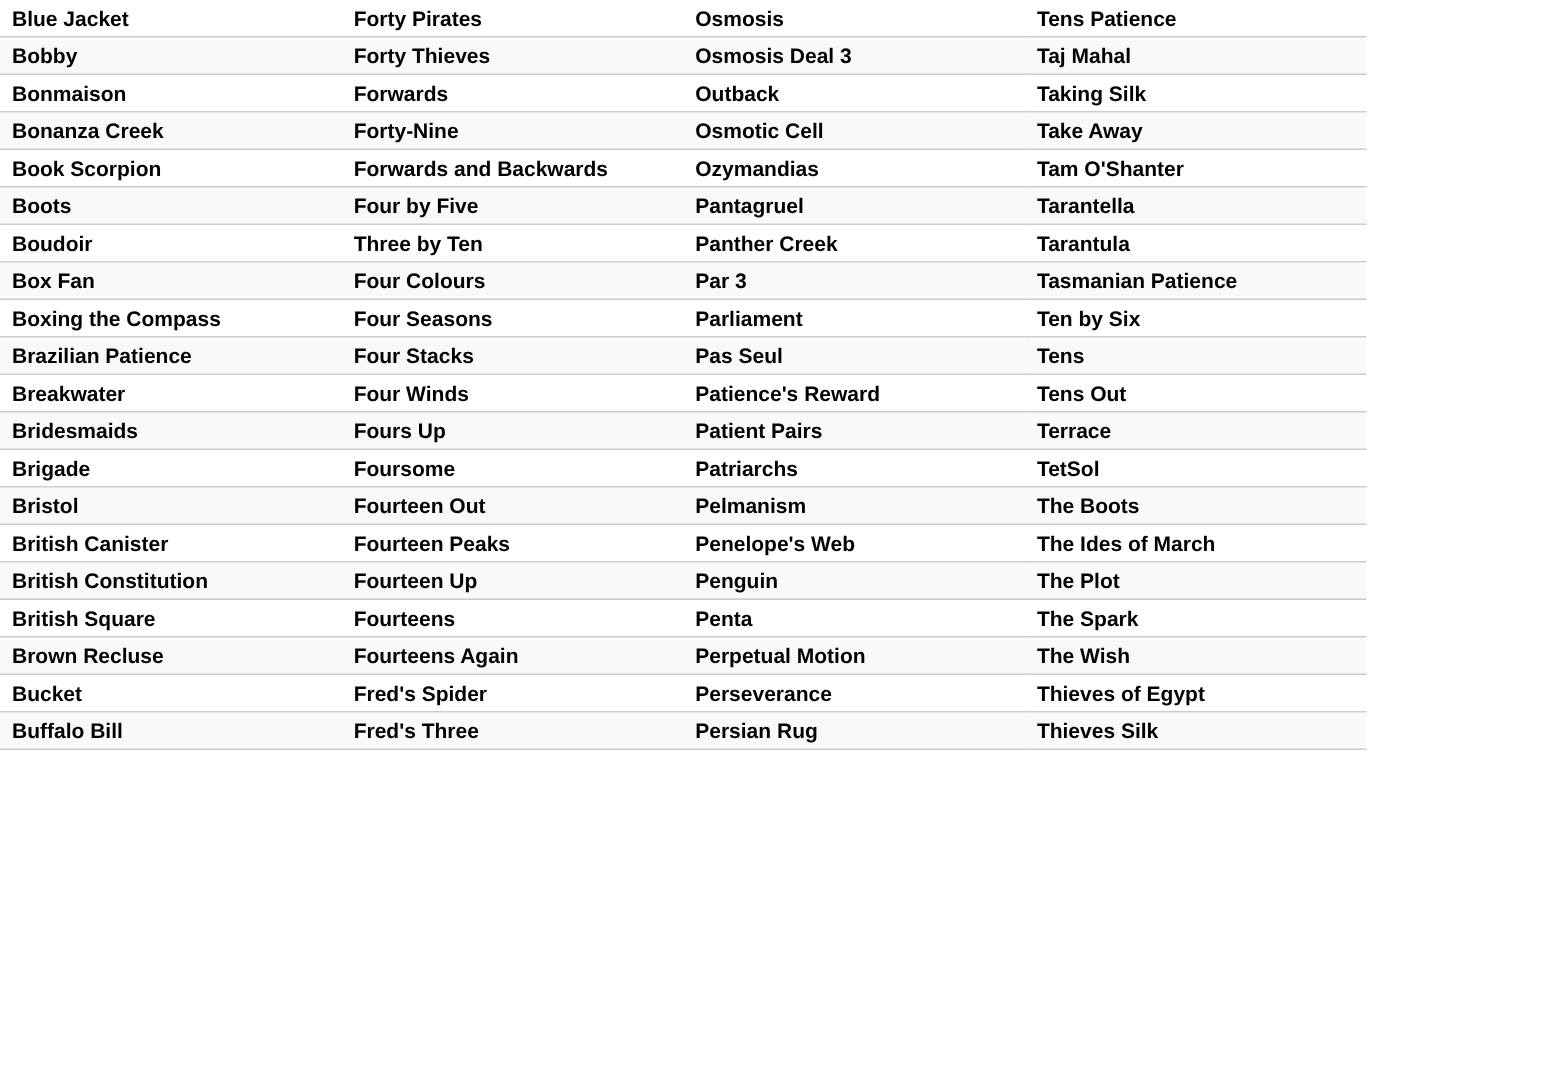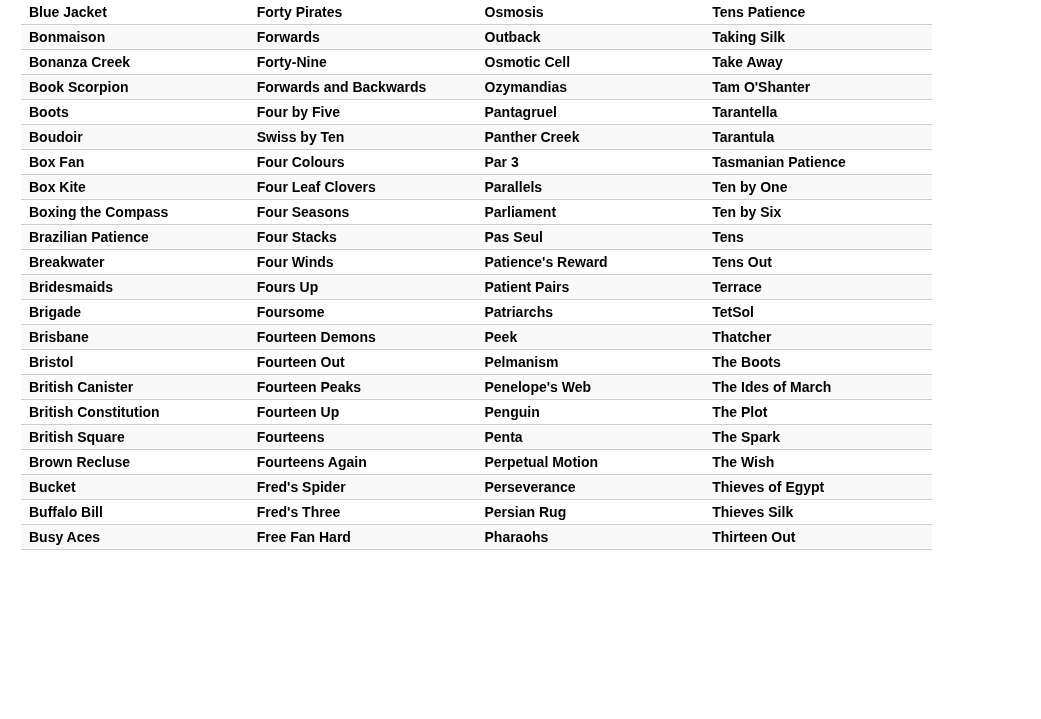--- a/index.html
+++ b/index.html
@@ -5,21 +5,20 @@
     * { margin: 0; padding: 0; box-sizing: border-box; }
     body {
       font-family: Arial, sans-serif;
       font-size: 14px;
       background: #fff;
       color: #000;
     }
     table {
       width: 911px;
       border-collapse: collapse;
-      margin-left: 21px;
     }
     td {
       padding: 4px 8px;
       font-weight: bold;
       border-bottom: 1px solid #ccc;
       width: 25%;
     }
     tr:nth-child(even) td {
       background: #f9f9f9;
     }
@@ -27,20 +26,26 @@
 </head>
 <body>
 
 <table>
   <tbody id="table-body">
       <tr>
         <td>Blue Jacket</td>
         <td>Forty Pirates</td>
         <td>Osmosis</td>
         <td>Tens Patience</td>
+      </tr>
+      <tr>
+        <td>Bobby</td>
+        <td>Forty Thieves</td>
+        <td>Osmosis Deal 3</td>
+        <td>Taj Mahal</td>
       </tr>
       <tr>
         <td>Bonmaison</td>
         <td>Forwards</td>
         <td>Outback</td>
         <td>Taking Silk</td>
       </tr>
       <tr>
         <td>Bonanza Creek</td>
         <td>Forty-Nine</td>
@@ -54,35 +59,29 @@
         <td>Tam O'Shanter</td>
       </tr>
       <tr>
         <td>Boots</td>
         <td>Four by Five</td>
         <td>Pantagruel</td>
         <td>Tarantella</td>
       </tr>
       <tr>
         <td>Boudoir</td>
-        <td>Swiss by Ten</td>
+        <td>Three by Ten</td>
         <td>Panther Creek</td>
         <td>Tarantula</td>
       </tr>
       <tr>
         <td>Box Fan</td>
         <td>Four Colours</td>
         <td>Par 3</td>
         <td>Tasmanian Patience</td>
-      </tr>
-      <tr>
-        <td>Box Kite</td>
-        <td>Four Leaf Clovers</td>
-        <td>Parallels</td>
-        <td>Ten by One</td>
       </tr>
       <tr>
         <td>Boxing the Compass</td>
         <td>Four Seasons</td>
         <td>Parliament</td>
         <td>Ten by Six</td>
       </tr>
       <tr>
         <td>Brazilian Patience</td>
         <td>Four Stacks</td>
@@ -99,26 +98,20 @@
         <td>Bridesmaids</td>
         <td>Fours Up</td>
         <td>Patient Pairs</td>
         <td>Terrace</td>
       </tr>
       <tr>
         <td>Brigade</td>
         <td>Foursome</td>
         <td>Patriarchs</td>
         <td>TetSol</td>
-      </tr>
-      <tr>
-        <td>Brisbane</td>
-        <td>Fourteen Demons</td>
-        <td>Peek</td>
-        <td>Thatcher</td>
       </tr>
       <tr>
         <td>Bristol</td>
         <td>Fourteen Out</td>
         <td>Pelmanism</td>
         <td>The Boots</td>
       </tr>
       <tr>
         <td>British Canister</td>
         <td>Fourteen Peaks</td>
@@ -148,20 +141,14 @@
         <td>Fred's Spider</td>
         <td>Perseverance</td>
         <td>Thieves of Egypt</td>
       </tr>
       <tr>
         <td>Buffalo Bill</td>
         <td>Fred's Three</td>
         <td>Persian Rug</td>
         <td>Thieves Silk</td>
       </tr>
-      <tr>
-        <td>Busy Aces</td>
-        <td>Free Fan Hard</td>
-        <td>Pharaohs</td>
-        <td>Thirteen Out</td>
-      </tr>
     </tbody>
 </table>
 
 </body></html>

